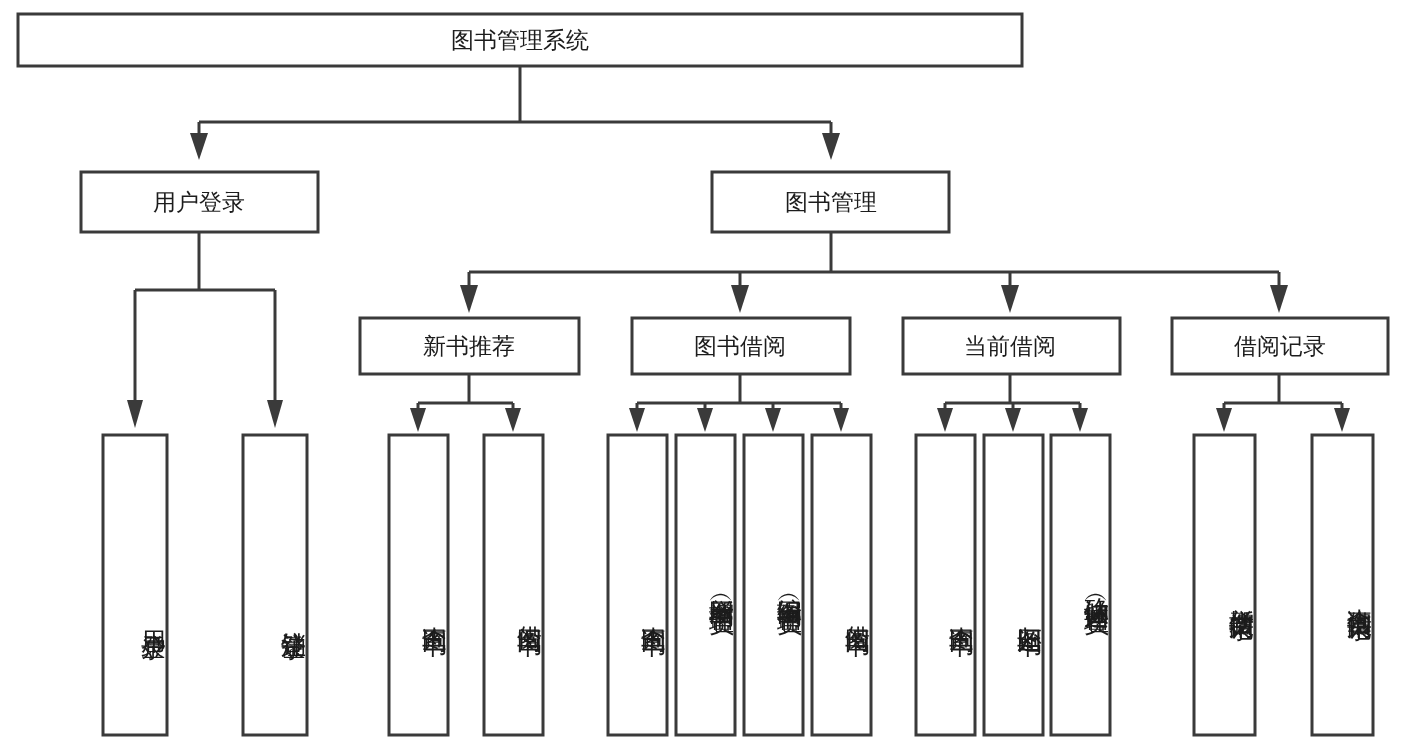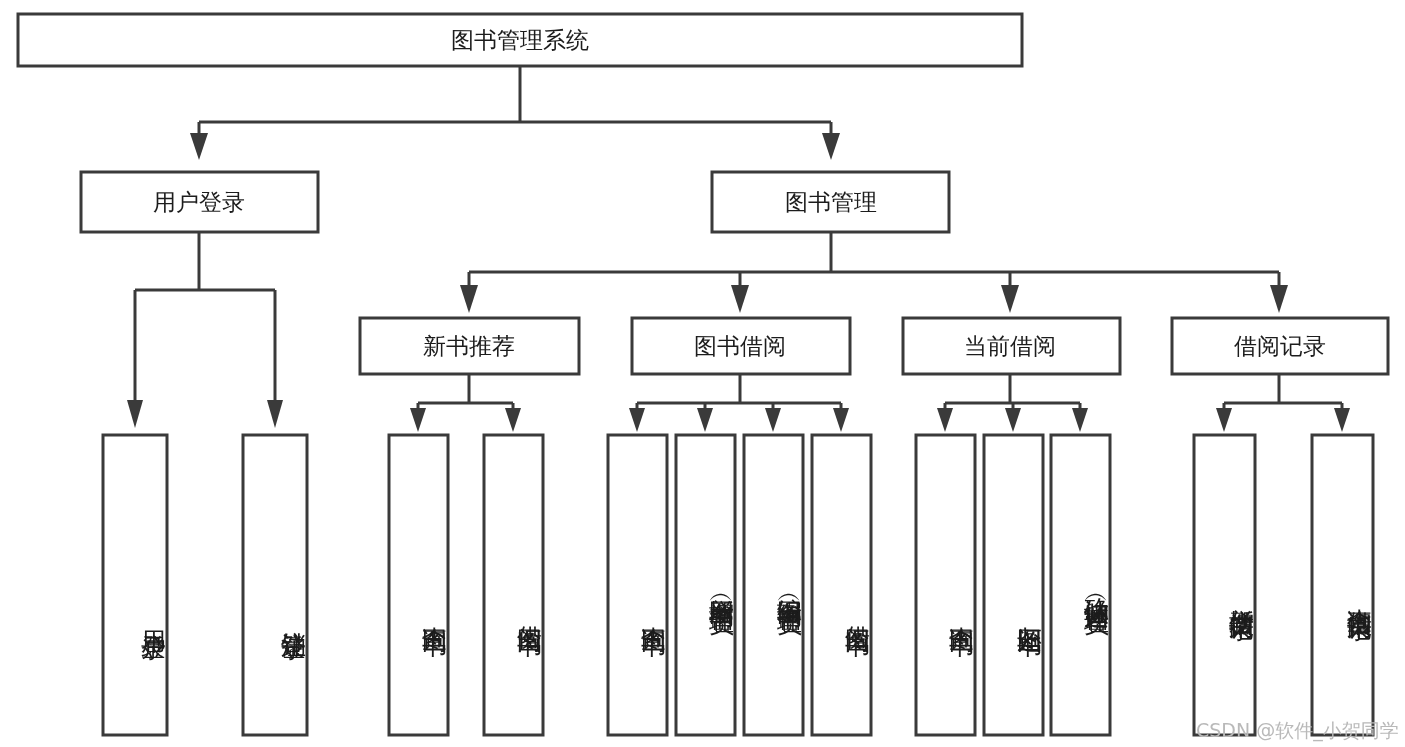--- a/index.html
+++ b/index.html
@@ -214,15 +214,14 @@
   <div class="vtext" style="left:744px; top:443px; width:59px; height:288px;">编辑图书（管理员）</div>
   <div class="vtext" style="left:812px; top:490px; width:59px; height:240px;">借阅图书</div>
 
   <div class="vtext" style="left:916px; top:490px; width:59px; height:240px;">查询图书</div>
   <div class="vtext" style="left:984px; top:490px; width:59px; height:240px;">归还图书</div>
   <div class="vtext" style="left:1051px; top:443px; width:59px; height:288px;">确认归还（管理员）</div>
 
   <div class="vtext" style="left:1194px; top:458px; width:61px; height:272px;">新增借阅记录</div>
   <div class="vtext" style="left:1312px; top:458px; width:61px; height:272px;">查询借阅记录</div>
 
-  <div class="watermark" style="left:1196px; top:718px;">CSDN @软件_小贺同学</div>
 
 </div>
 
 </body></html>

